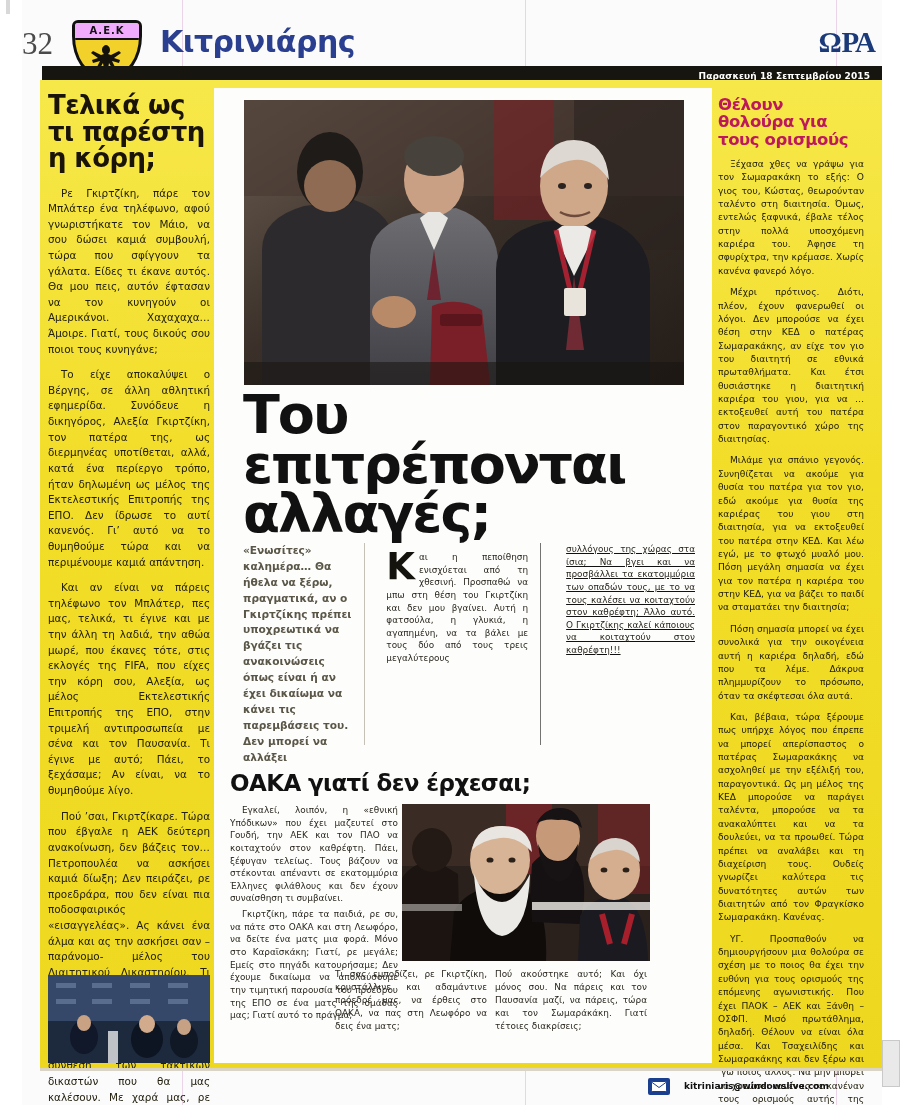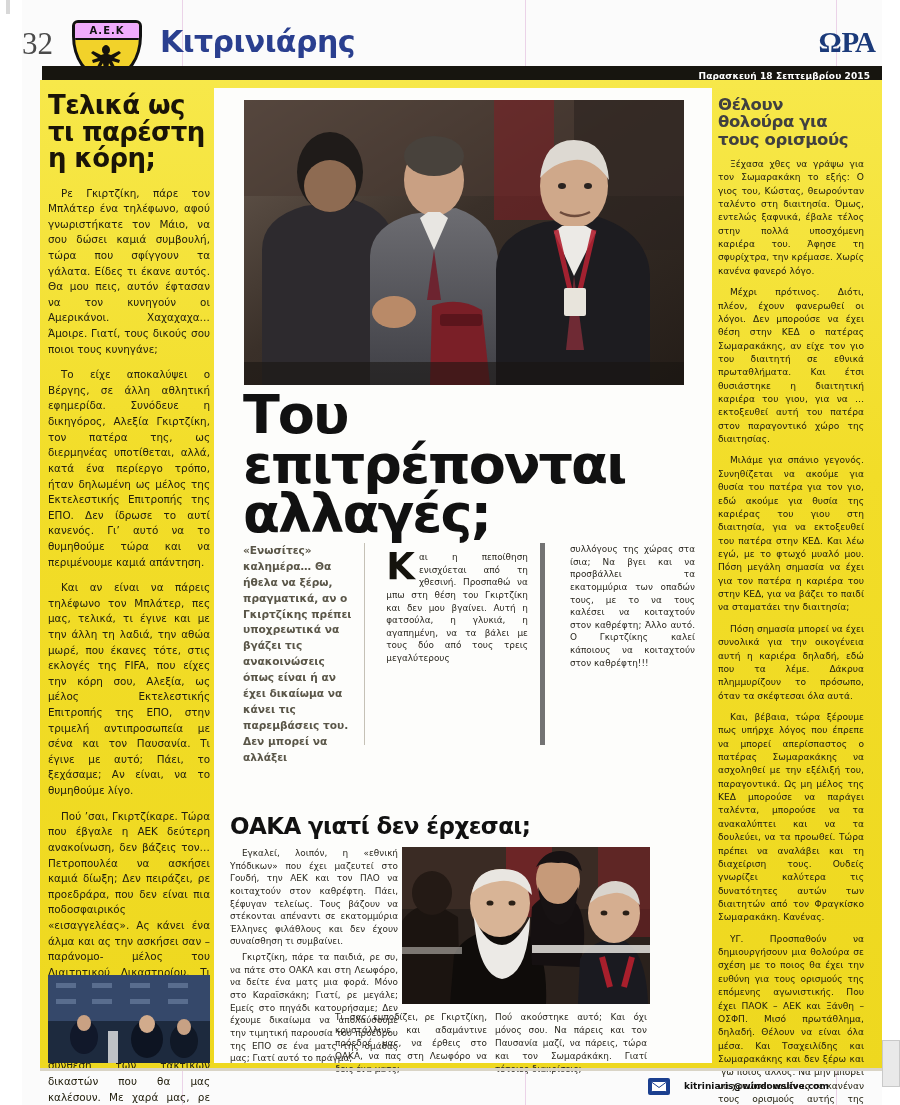--- a/index.html
+++ b/index.html
@@ -64,40 +64,40 @@
   .lead-col{width:132px;padding-right:9px;box-sizing:border-box;border-right:1px solid #c5c1b6;}
   .lead-col:last-child{border-right:none;}
   .lead-bold{font-size:10.6px;line-height:1.5;font-weight:bold;color:#5a5648;
         font-family:"DejaVu Sans",sans-serif;}
   .body-col{width:163px;padding-left:9px;box-sizing:border-box;}
   .drop-wrap{font-size:8.9px;line-height:1.42;color:#2b2820;text-align:justify;}
   .drop-wrap p{margin:0 0 2px 0;}
   .drop-wrap p.ind{text-indent:12px;}
   .dropcap{float:left;font-size:37px;line-height:0.82;font-weight:bold;margin:1px 4px 0 0;
         font-family:"DejaVu Sans",sans-serif;color:#15130d;}
-  .body-col-3{width:166px;padding-left:25px;box-sizing:border-box;border-left:5px solid #737373;}
-
-  
-  #oaka{position:absolute;left:230px;top:772px;width:420px;height:270px;margin-top:43px;}
+  .body-col-3{width:166px;padding-left:25px;box-sizing:border-box;border-left:1px solid #737373;text-decoration:underline;}
+
+  
+  #oaka{position:absolute;left:230px;top:772px;width:420px;height:270px;}
   .oaka-head{font-family:"DejaVu Sans",sans-serif;font-weight:bold;font-size:23px;color:#111;
         letter-spacing:-0.6px;line-height:1;}
   #oaka-body{position:absolute;left:0;top:32px;width:168px;font-size:8.9px;line-height:1.42;
         color:#2b2820;text-align:justify;}
   #oaka-body p{margin:0 0 3px 0;text-indent:12px;}
   #oaka-photo{position:absolute;left:172px;top:32px;width:248px;height:157px;overflow:hidden;background:#241f1c;}
   #oaka-caps{position:absolute;left:105px;top:196px;width:315px;display:flex;gap:8px;}
   .cap{width:152px;font-size:8.9px;line-height:1.45;color:#2b2820;text-align:justify;}
 
   
   #photo-bl{position:absolute;left:48px;top:975px;width:162px;height:88px;overflow:hidden;background:#203048;}
 
   
   #rightcol{position:absolute;left:718px;top:96px;width:146px;height:940px;}
   .rc-head{font-family:"DejaVu Sans",sans-serif;font-weight:bold;font-size:16.5px;line-height:1.05;
-        color:#404040;letter-spacing:-0.4px;}
+        color:#be185d;letter-spacing:-0.4px;}
   .rc-body{margin-top:10px;font-size:9.1px;line-height:1.47;color:#23200f;text-align:justify;
         font-family:"DejaVu Sans",sans-serif;}
   .rc-body p{margin:0 0 8px 0;text-indent:12px;}
 
   
   #footer{position:absolute;left:648px;top:1076px;width:230px;height:20px;display:flex;align-items:center;gap:6px;}
   .mail-badge{width:22px;height:17px;background:#1b3f8f;border-radius:2px;position:relative;overflow:hidden;
         display:flex;align-items:center;justify-content:center;}
   .mail-badge svg{display:block;}
   .mail-txt{font-size:9px;font-weight:bold;color:#111;font-family:"DejaVu Sans",sans-serif;padding-left:8px;}

